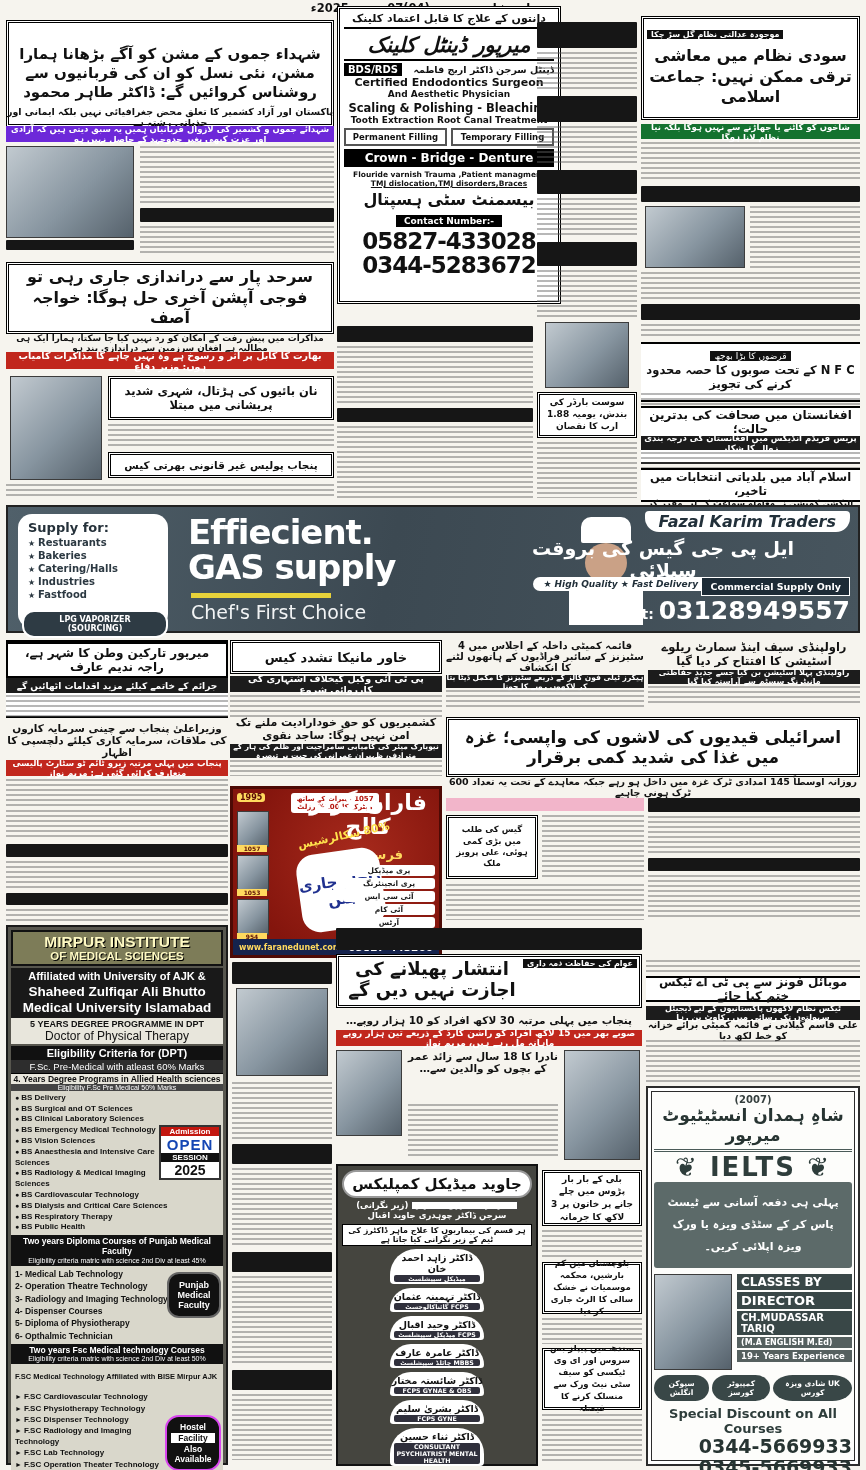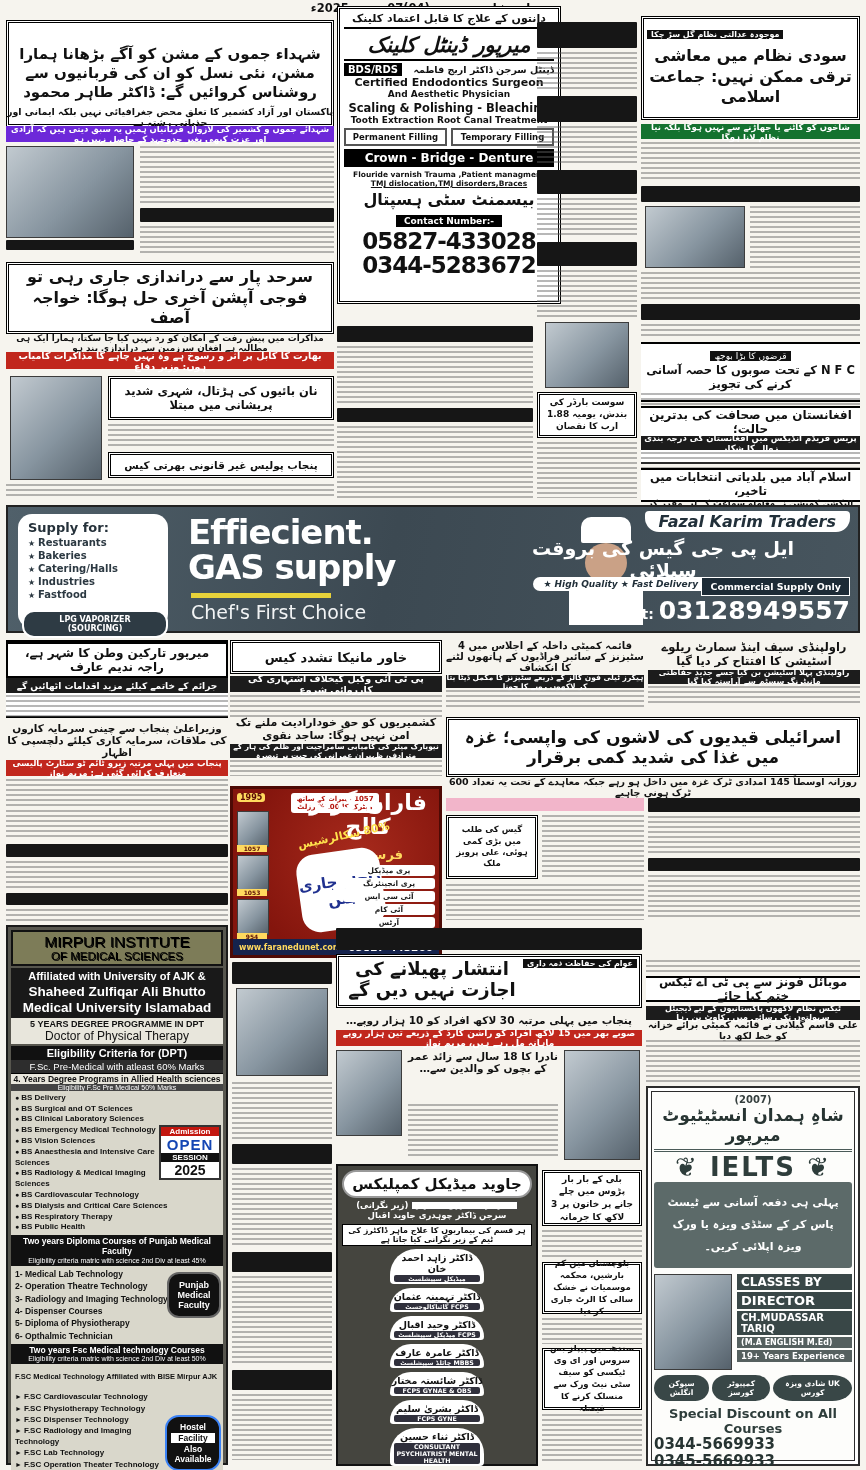--- a/index.html
+++ b/index.html
@@ -65,21 +65,21 @@
   #faran .progs{position:absolute;right:4px;top:76px;width:92px;}
   #faran .faran-prog{background:#fff;color:#1c1c1c;font-size:7.5px;font-weight:bold;text-align:center;border-radius:3px;margin-bottom:2px;padding:1px 2px;direction:rtl;}
   #faran .since{position:absolute;left:4px;top:4px;background:#ffd95e;color:#5a0c06;font-size:8px;font-weight:bold;border-radius:3px;padding:0 3px;}
   #faran .stu{position:absolute;left:4px;width:30px;height:34px;}
   #faran .stuNum{position:absolute;left:4px;background:#ffd95e;color:#5a0c06;font-size:6px;font-weight:bold;text-align:center;width:30px;}
   #faran .fbar{position:absolute;left:0;bottom:0;width:100%;height:16px;background:#15234d;display:flex;justify-content:space-between;align-items:center;padding:0 6px;box-sizing:border-box;}
   #faran .web{font-size:8px;color:#ffd95e;font-weight:bold;}
   #faran .fph{font-size:10.5px;color:#fff;font-weight:bold;}
   
   #mims{background:#57564e;border:2px solid #1a1a1a;padding:3px;color:#111;font-family:"Liberation Sans",sans-serif;}
-  #mims .t1{background:#7d7c58;color:#000000;font-weight:normal;text-align:center;font-size:15.5px;line-height:1.05;border:2px solid #111;padding:2px 17px;text-shadow:1px 1px 0 #000;}
+  #mims .t1{background:#7d7c58;color:#fef9c3;font-weight:bold;text-align:center;font-size:15.5px;line-height:1.05;border:2px solid #111;padding:2px 17px;text-shadow:1px 1px 0 #000;}
   #mims .t1 .s2{font-size:11.5px;display:block;}
   #mims .aff{background:#191919;color:#fff;text-align:center;font-size:11px;font-weight:bold;line-height:1.2;padding:2px 0;margin-top:2px;}
   #mims .aff .b{font-size:13.5px;}
   #mims .dpt{background:#e8e6dc;text-align:center;font-weight:bold;font-size:9px;padding:1px 0;}
   #mims .dpt .b{font-size:12px;display:block;font-weight:normal;}
   #mims .elg1{background:#111;color:#fff;text-align:center;font-weight:bold;font-size:11px;padding:1px 0;margin-top:2px;}
   #mims .elg2{background:#2d2d2d;color:#fff;text-align:center;font-size:9.5px;padding:1px 0;}
   #mims .alt1{background:#e8e6dc;text-align:center;font-size:8.5px;font-weight:bold;border-top:1px solid #000;}
   #mims .alt2{background:#444;color:#fff;text-align:center;font-size:7px;}
   #mims .list{background:#d9d7cb;padding:2px 4px;position:relative;}
@@ -90,21 +90,21 @@
   #mims .adm .a2{color:#1446b4;font-size:15px;font-weight:bold;letter-spacing:1px;}
   #mims .adm .a3{background:#111;color:#fff;font-size:8px;font-weight:bold;}
   #mims .adm .a4{font-size:14px;font-weight:bold;}
   #mims .hd2{background:#111;color:#fff;text-align:center;font-size:8.5px;font-weight:bold;padding:1px 0;line-height:1.2;}
   #mims .hd2 .sm{font-size:7px;font-weight:normal;display:block;}
   #mims .dip-item{font-size:8.5px;font-weight:bold;line-height:1.45;}
   #mims .pmf{position:absolute;right:2px;top:6px;width:50px;background:#111;color:#fff;border-radius:12px;text-align:center;font-size:9px;font-weight:bold;padding:6px 0;border:2px solid #666;}
   #mims .fsc-item{font-size:8px;font-weight:bold;line-height:1.4;}
   #mims .fsc-item::before{content:"► ";font-size:7px;}
   #mims .fscaff{font-size:7.5px;font-weight:bold;background:#d9d7cb;padding:8px 4px;}
-  #mims .hostel{position:absolute;right:2px;top:26px;width:52px;background:#111;color:#fff;border-radius:14px;text-align:center;font-size:8.5px;font-weight:bold;padding:5px 0;border:2px solid #3b82f6;}
+  #mims .hostel{position:absolute;right:2px;top:26px;width:52px;background:#111;color:#fff;border-radius:14px;text-align:center;font-size:8.5px;font-weight:bold;padding:5px 0;border:2px solid #d946ef;}
   #mims .hostel .w{background:#fff;color:#111;display:block;margin:1px 4px;}
   
   #javed{background:#45453f;border:2px solid #111;padding:4px;}
   #javed .jname{background:#fff;border-radius:14px;text-align:center;font-size:15px;font-weight:bold;padding:3px 0;border:2px solid #999;}
   #javed .sup{color:#fff;font-size:8.5px;font-weight:bold;text-align:center;padding:2px 0;}
   #javed .chip{background:#fff;border:1px solid #444;font-size:6px;font-weight:bold;display:inline-block;padding:0 2px;}
   #javed .tagl{background:#fff;border:1px solid #000;font-size:8px;font-weight:bold;text-align:center;margin:2px 0;padding:1px 0;}
   #javed .grid{display:flex;flex-wrap:wrap;gap:4px;justify-content:center;margin-top:3px;}
   #javed .doc-plate{width:92px;background:#fff;border-radius:26px 26px 4px 4px;text-align:center;padding:3px 1px 2px;}
   #javed .doc-name{font-size:9.5px;font-weight:bold;direction:rtl;}
@@ -115,21 +115,21 @@
   #ielts .inst{text-align:center;font-size:17px;font-weight:bold;color:#273432;border-bottom:3px double #4a5a58;padding-bottom:4px;}
   #ielts .ititle{text-align:center;font-size:26px;font-weight:bold;color:#2e3d3b;letter-spacing:2px;}
   #ielts .gpanel{background:#5c6a69;color:#fff;text-align:center;font-size:11px;font-weight:bold;border-radius:3px;padding:10px 6px;line-height:2;}
   #ielts .dsec{display:flex;gap:5px;margin-top:6px;}
   #ielts .dtx{flex:1;}
   #ielts .db{background:#394747;color:#fff;font-weight:bold;text-align:left;padding:1px 4px;margin-bottom:2px;}
   #ielts .b1{font-size:12px;} #ielts .b2{font-size:13px;} #ielts .b3{font-size:10px;} #ielts .b4{font-size:8px;background:#55605f;} #ielts .b5{font-size:8.5px;background:#55605f;}
   #ielts .ovals{display:flex;gap:3px;justify-content:center;margin-top:5px;}
   #ielts .oval-badge{background:#394747;color:#fff;border-radius:50% / 100%;font-size:7.5px;font-weight:bold;padding:4px 6px;direction:rtl;text-align:center;}
   #ielts .disc{text-align:center;font-size:13px;font-weight:bold;color:#2e3d3b;margin-top:5px;}
-  #ielts .iph{text-align:left;font-size:15px;font-weight:bold;color:#273432;line-height:1.1;}
+  #ielts .iph{text-align:right;font-size:19px;font-weight:bold;color:#273432;line-height:1.1;}
   
   .ht{font-weight:bold;text-align:center;}
   .sub{font-weight:bold;text-align:center;}
   .chev{border-top:2px solid #000;border-bottom:2px solid #000;}
   .kick{background:#111;color:#fff;display:inline-block;padding:0 4px;}
 </style>
 </head>
 <body>
 
 <div id="page">
@@ -203,21 +203,21 @@
   <div class="abs bodylines" style="left:641px;top:142px;width:219px;height:40px;"></div>
   <div class="abs ink" style="left:641px;top:186px;width:219px;height:16px;"></div>
   <div class="abs photo" style="left:645px;top:206px;width:100px;height:62px;"></div>
   <div class="abs bodylines" style="left:750px;top:206px;width:110px;height:62px;"></div>
   <div class="abs bodylines" style="left:641px;top:272px;width:219px;height:28px;"></div>
   <div class="abs ink" style="left:641px;top:304px;width:219px;height:16px;"></div>
   <div class="abs bodylines" style="left:641px;top:324px;width:219px;height:14px;"></div>
 
   <div class="abs chev urdu" style="left:641px;top:342px;width:219px;height:60px;background:#fff;">
     <div style="text-align:center;"><span class="kick urdu" style="font-size:9px;">قرضوں کا بڑا بوجھ</span></div>
-    <div class="ht urdu" style="font-size:11.5px;">N F C کے تحت صوبوں کا حصہ آسانی کرنے کی تجویز</div>
+    <div class="ht urdu" style="font-size:11.5px;">N F C کے تحت صوبوں کا حصہ محدود کرنے کی تجویز</div>
     <div class="bodylines" style="height:18px;margin-top:2px;"></div>
   </div>
   <div class="abs chev urdu" style="left:641px;top:406px;width:219px;height:58px;background:#fff;">
     <div class="ht urdu" style="font-size:12px;">افغانستان میں صحافت کی بدترین حالت؛</div>
     <div class="strip dark urdu c" style="font-size:8.5px;height:14px;">پریس فریڈم انڈیکس میں افغانستان کی درجہ بندی زوال کا شکار</div>
     <div class="bodylines" style="height:16px;margin-top:2px;"></div>
   </div>
   <div class="abs chev urdu" style="left:641px;top:468px;width:219px;height:34px;background:#fff;">
     <div class="ht urdu" style="font-size:11.5px;">اسلام آباد میں بلدیاتی انتخابات میں تاخیر،</div>
     <div class="sub urdu" style="font-size:8.5px;">الیکشن کمیشن نے معاملہ سماعت کے لیے مقرر کر دیا</div>

